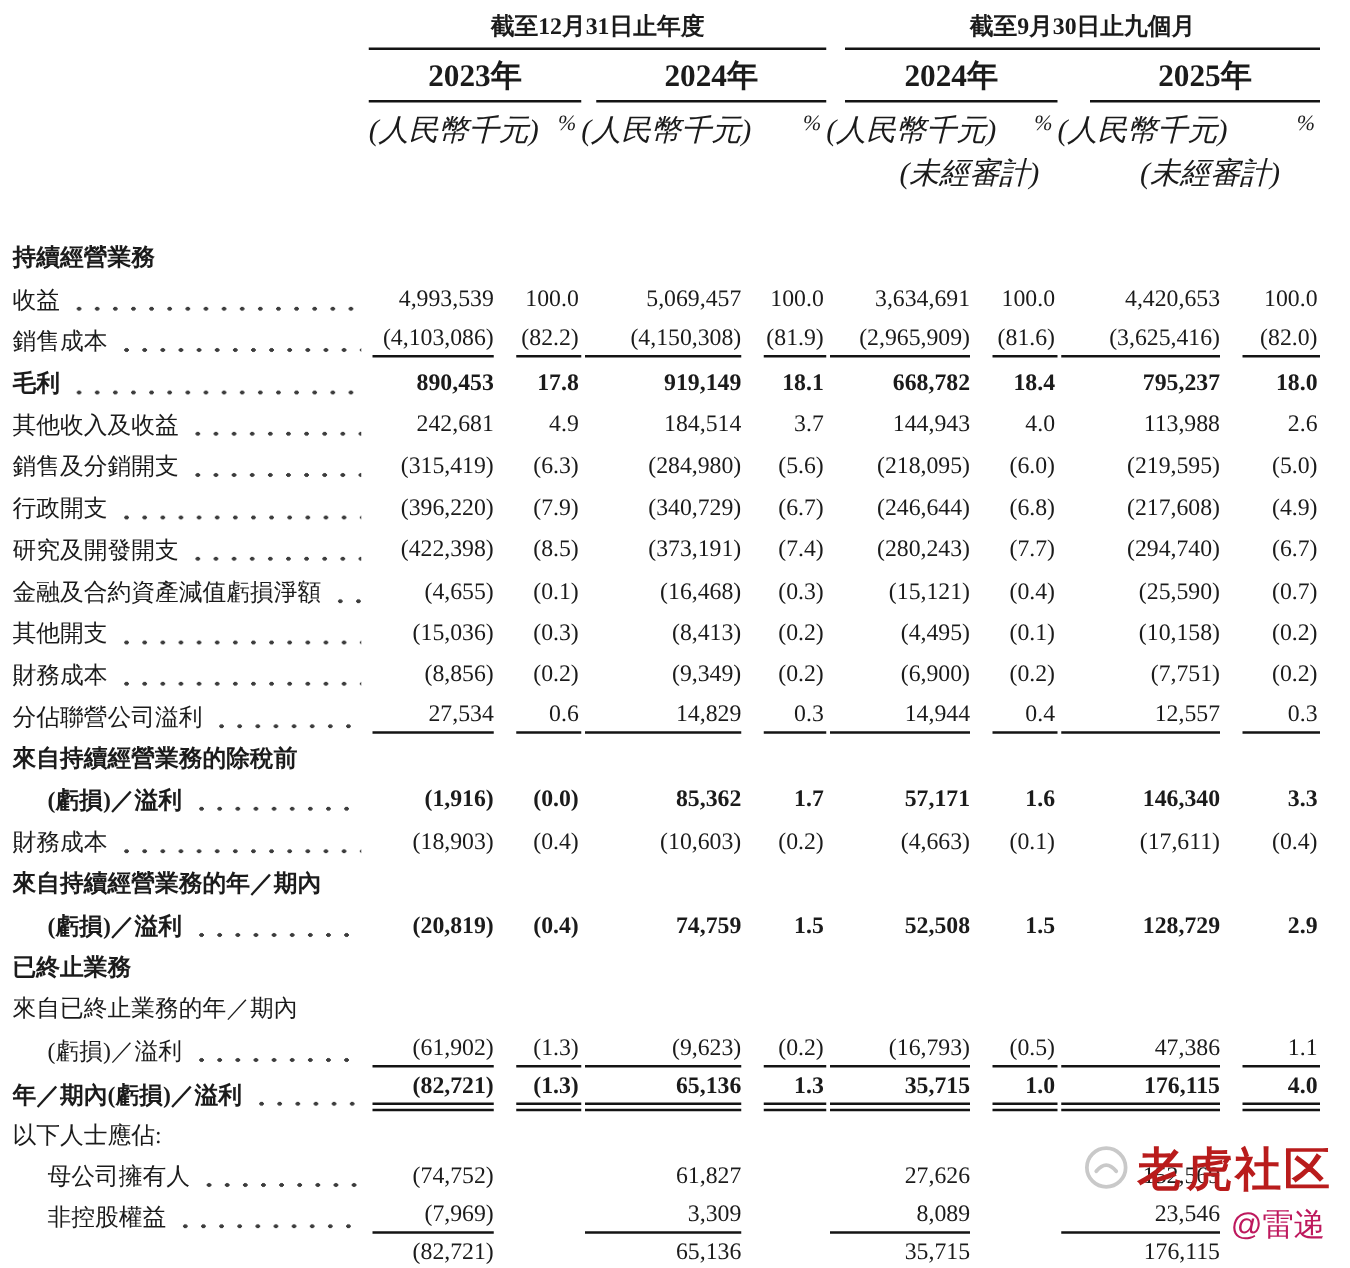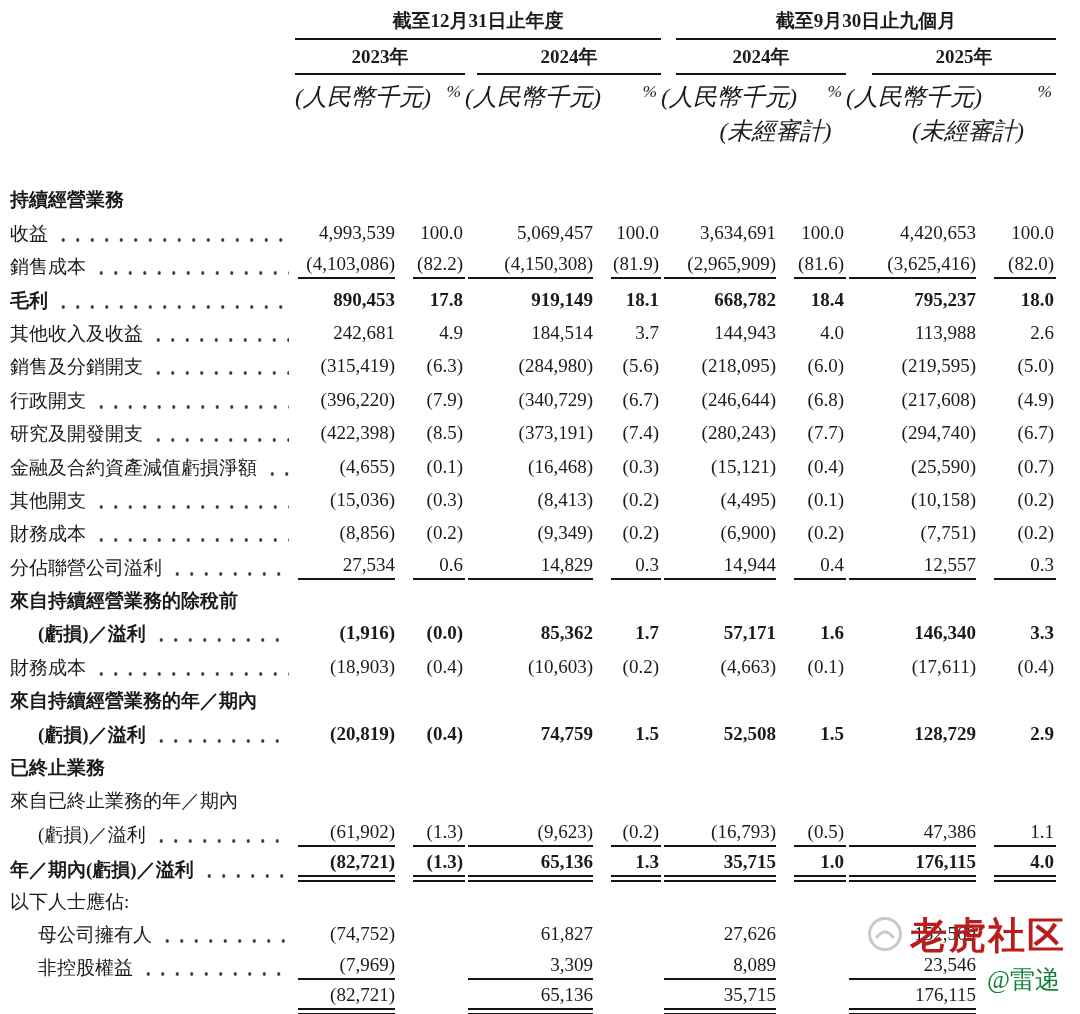--- a/index.html
+++ b/index.html
@@ -22,21 +22,21 @@
   
   .hdr-row{align-items:end;}
   .hdr-title{
     grid-column:2 / span 4;
     text-align:center;font-weight:700;font-size:19px;
     border-bottom:2.5px solid #141414;
     padding-bottom:4px;
   }
   .hdr-title.g2{grid-column:6 / span 4;margin-left:15px;}
   .hdr-year{
-    text-align:center;font-weight:700;font-size:19px;
+    text-align:center;font-weight:700;font-size:25px;
     border-bottom:2px solid #141414;
     padding-bottom:3px;margin-top:4px;
   }
   .y1{grid-column:2 / span 2;}
   .y2{grid-column:4 / span 2;margin-left:12px;}
   .y3{grid-column:6 / span 2;margin-left:15px;}
   .y4{grid-column:8 / span 2;margin-left:26px;}
   .hdr-unit{font-style:italic;font-size:24px;text-align:center;padding-top:6px;white-space:nowrap;}
   .hdr-pct{font-style:italic;font-size:17.5px;text-align:right;padding-top:6px;padding-right:4px;}
   .u1{grid-column:2;}
@@ -89,22 +89,22 @@
     position:absolute;right:14px;bottom:18px;
     text-align:right;pointer-events:none;
   }
   .wm-line1{display:flex;align-items:center;gap:6px;justify-content:flex-end;}
   .wm-brand{
     font-size:37px;font-weight:700;color:#b91c1c;
     font-family:"Liberation Sans","DejaVu Sans",sans-serif;
     letter-spacing:2px;
   }
   .wm-handle{
-    font-size:25px;color:#15803d;margin-top:2px;padding-right:6px;
-    font-family:Liberation Serif, serif;
+    font-size:25px;color:#be185d;margin-top:2px;padding-right:6px;
+    font-family:Liberation Sans, sans-serif;
   }
 </style>
 </head>
 <body>
 
 <div class="page">
 
   <div class="grid hdr-row">
     <div class="hdr-title">截至12月31日止年度</div>
     <div class="hdr-title g2">截至9月30日止九個月</div>

